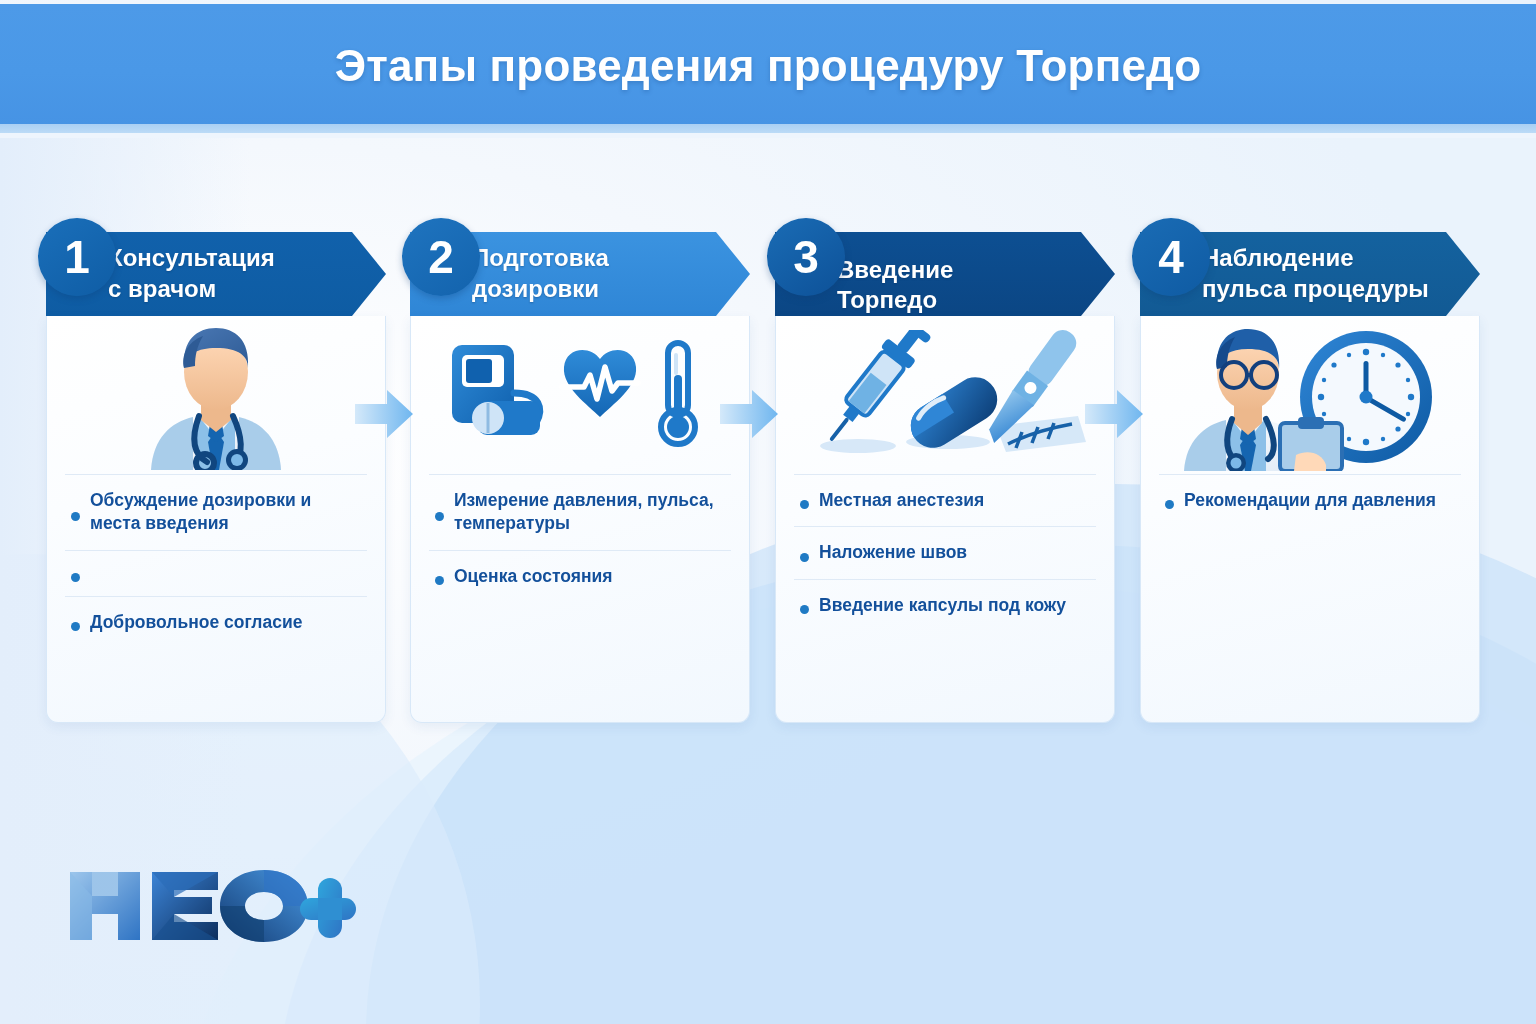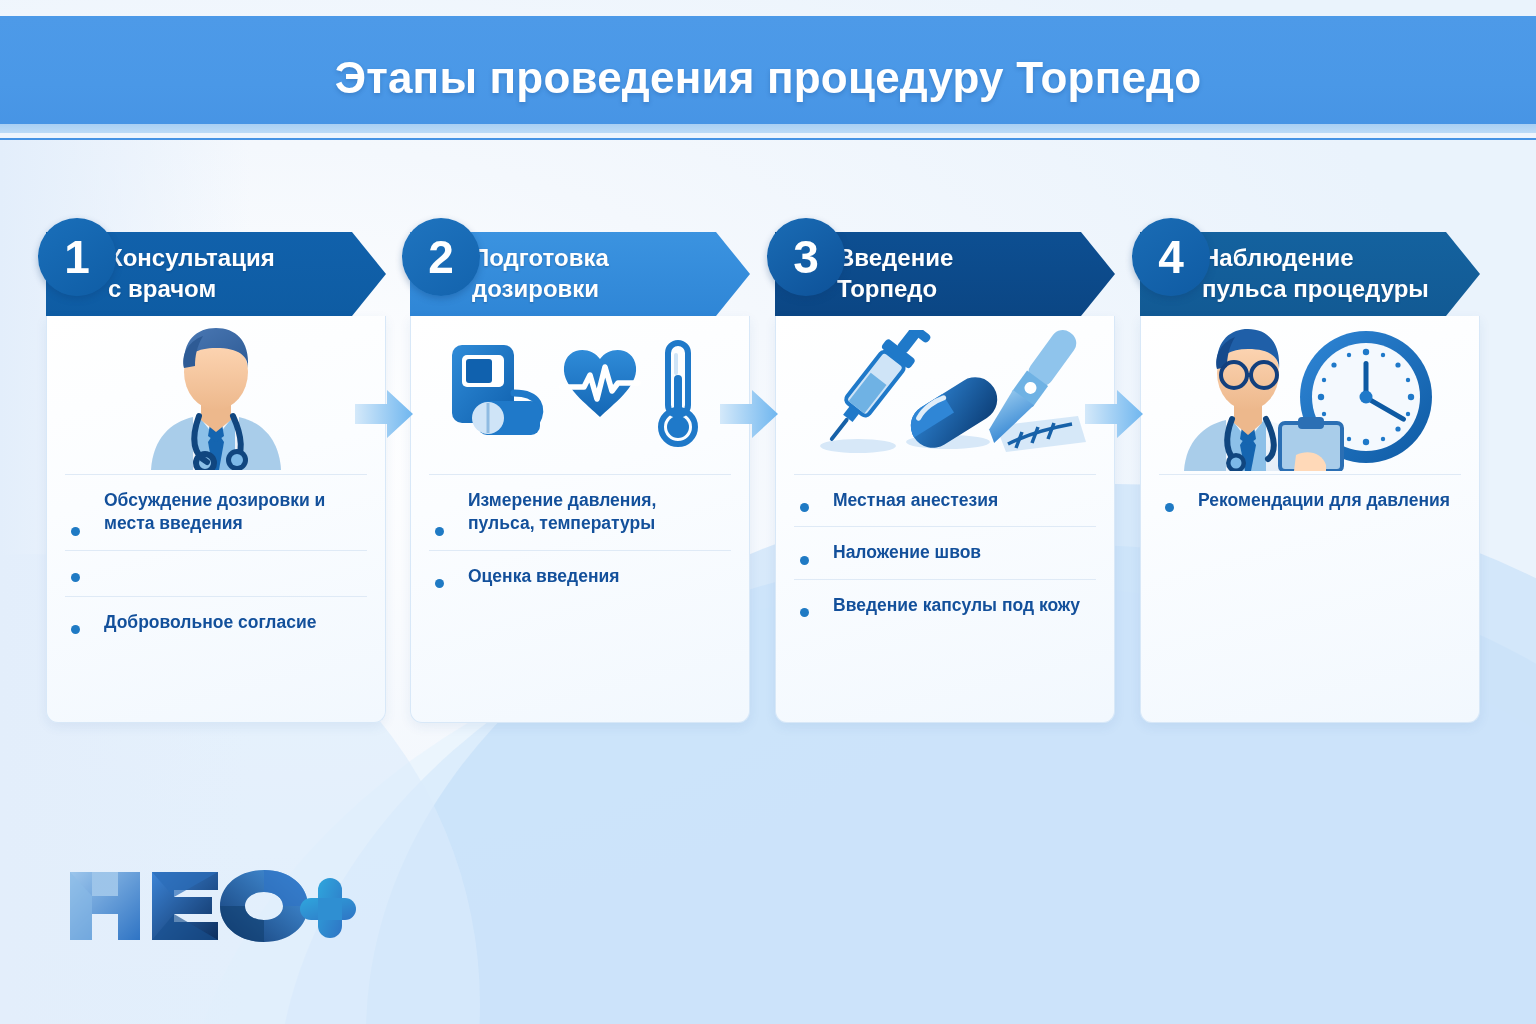--- a/index.html
+++ b/index.html
@@ -32,21 +32,21 @@
     width:900px;height:900px;left:-420px;bottom:-430px;
     background:#dbebfb;opacity:.6;
   }
   .tint-left{
     position:absolute;left:0;top:130px;width:250px;height:894px;
     background:linear-gradient(90deg,#e3eefb 0%,rgba(227,238,251,0) 100%);
   }
 
   
   .header{
-    position:absolute;left:0;top:16px;width:1536px;height:124px;
+    position:absolute;left:0;top:4px;width:1536px;height:124px;
     background:linear-gradient(180deg,#4d9ae8 0%,#4a98e7 55%,#4693e4 100%);
     display:flex;align-items:center;justify-content:center;
     z-index:5;
   }
   .header-title{
     color:#ffffff;font-size:44px;font-weight:bold;letter-spacing:.2px;
     text-shadow:0 2px 4px rgba(20,70,130,.28);
     white-space:nowrap;
   }
   .header-strip{
@@ -68,21 +68,21 @@
   .card-4{left:1140px;}
 
   .banner{
     position:relative;height:84px;width:340px;
     clip-path:polygon(0 0, 306px 0, 340px 42px, 306px 84px, 0 84px);
     display:flex;align-items:center;
     box-shadow:0 2px 4px rgba(21,70,130,.12);
   }
   .banner-1{background:linear-gradient(180deg,#1161ab 0%,#0e5ca3 100%);}
   .banner-2{background:linear-gradient(180deg,#3b93e0 0%,#2f86d6 100%);}
-  .banner-3{background:linear-gradient(180deg,#0d4f92 0%,#0b4684 100%);}
+  .banner-3{background:linear-gradient(180deg,#0d4f92 0%,#0b4684 100%);align-items:flex-end;}
   .banner-4{background:linear-gradient(180deg,#14629f 0%,#125a94 100%);}
 
   .banner-title{
     color:#ffffff;font-size:24px;font-weight:bold;line-height:1.28;
     margin-left:62px;white-space:pre-line;
     text-shadow:0 1px 2px rgba(10,45,90,.35);
   }
   .num-badge{
     position:absolute;left:-8px;top:-14px;width:78px;height:78px;border-radius:50%;
     display:flex;align-items:center;justify-content:center;
@@ -99,21 +99,21 @@
     width:338px;min-height:406px;
     background:linear-gradient(165deg,#ffffff 0%,#fbfdff 40%,#f2f8fe 100%);
     border:1px solid #d8e8f8;border-top:none;
     border-radius:0 0 12px 12px;
     box-shadow:0 4px 12px rgba(33,90,150,.08);
     position:relative;
   }
   .icon-area{height:158px;display:flex;align-items:center;justify-content:center;}
   .bullets{padding:0 18px 18px 18px;}
   .bullet{
-    display:flex;align-items:flex-end;gap:24px;
+    display:flex;align-items:center;gap:10px;
     padding:14px 4px 14px 6px;
     border-top:1px solid #dfeaf6;
   }
   .bullet .dot{
     width:9px;height:9px;border-radius:50%;background:#1f7ac4;
     margin-top:8px;flex:0 0 auto;
   }
   .bullet .txt{
     color:#13509b;font-size:17.5px;font-weight:bold;line-height:1.34;
   }
@@ -256,21 +256,21 @@
             <rect x="234" y="18" width="4" height="22" rx="2" fill="#cfe4f7"></rect>
           </svg>
         </div>
         <div class="bullets">
           <div class="bullet">
             <span class="dot"></span>
             <span class="txt">Измерение давления, пульса, температуры</span>
           </div>
           <div class="bullet">
             <span class="dot"></span>
-            <span class="txt">Оценка введения</span>
+            <span class="txt">Оценка состояния</span>
           </div>
         </div>
       </div>
     </div>
 
     <div class="card card-3">
       <div class="banner banner-3">
         <div class="banner-title">Введение
 Торпедо</div>
       </div>

